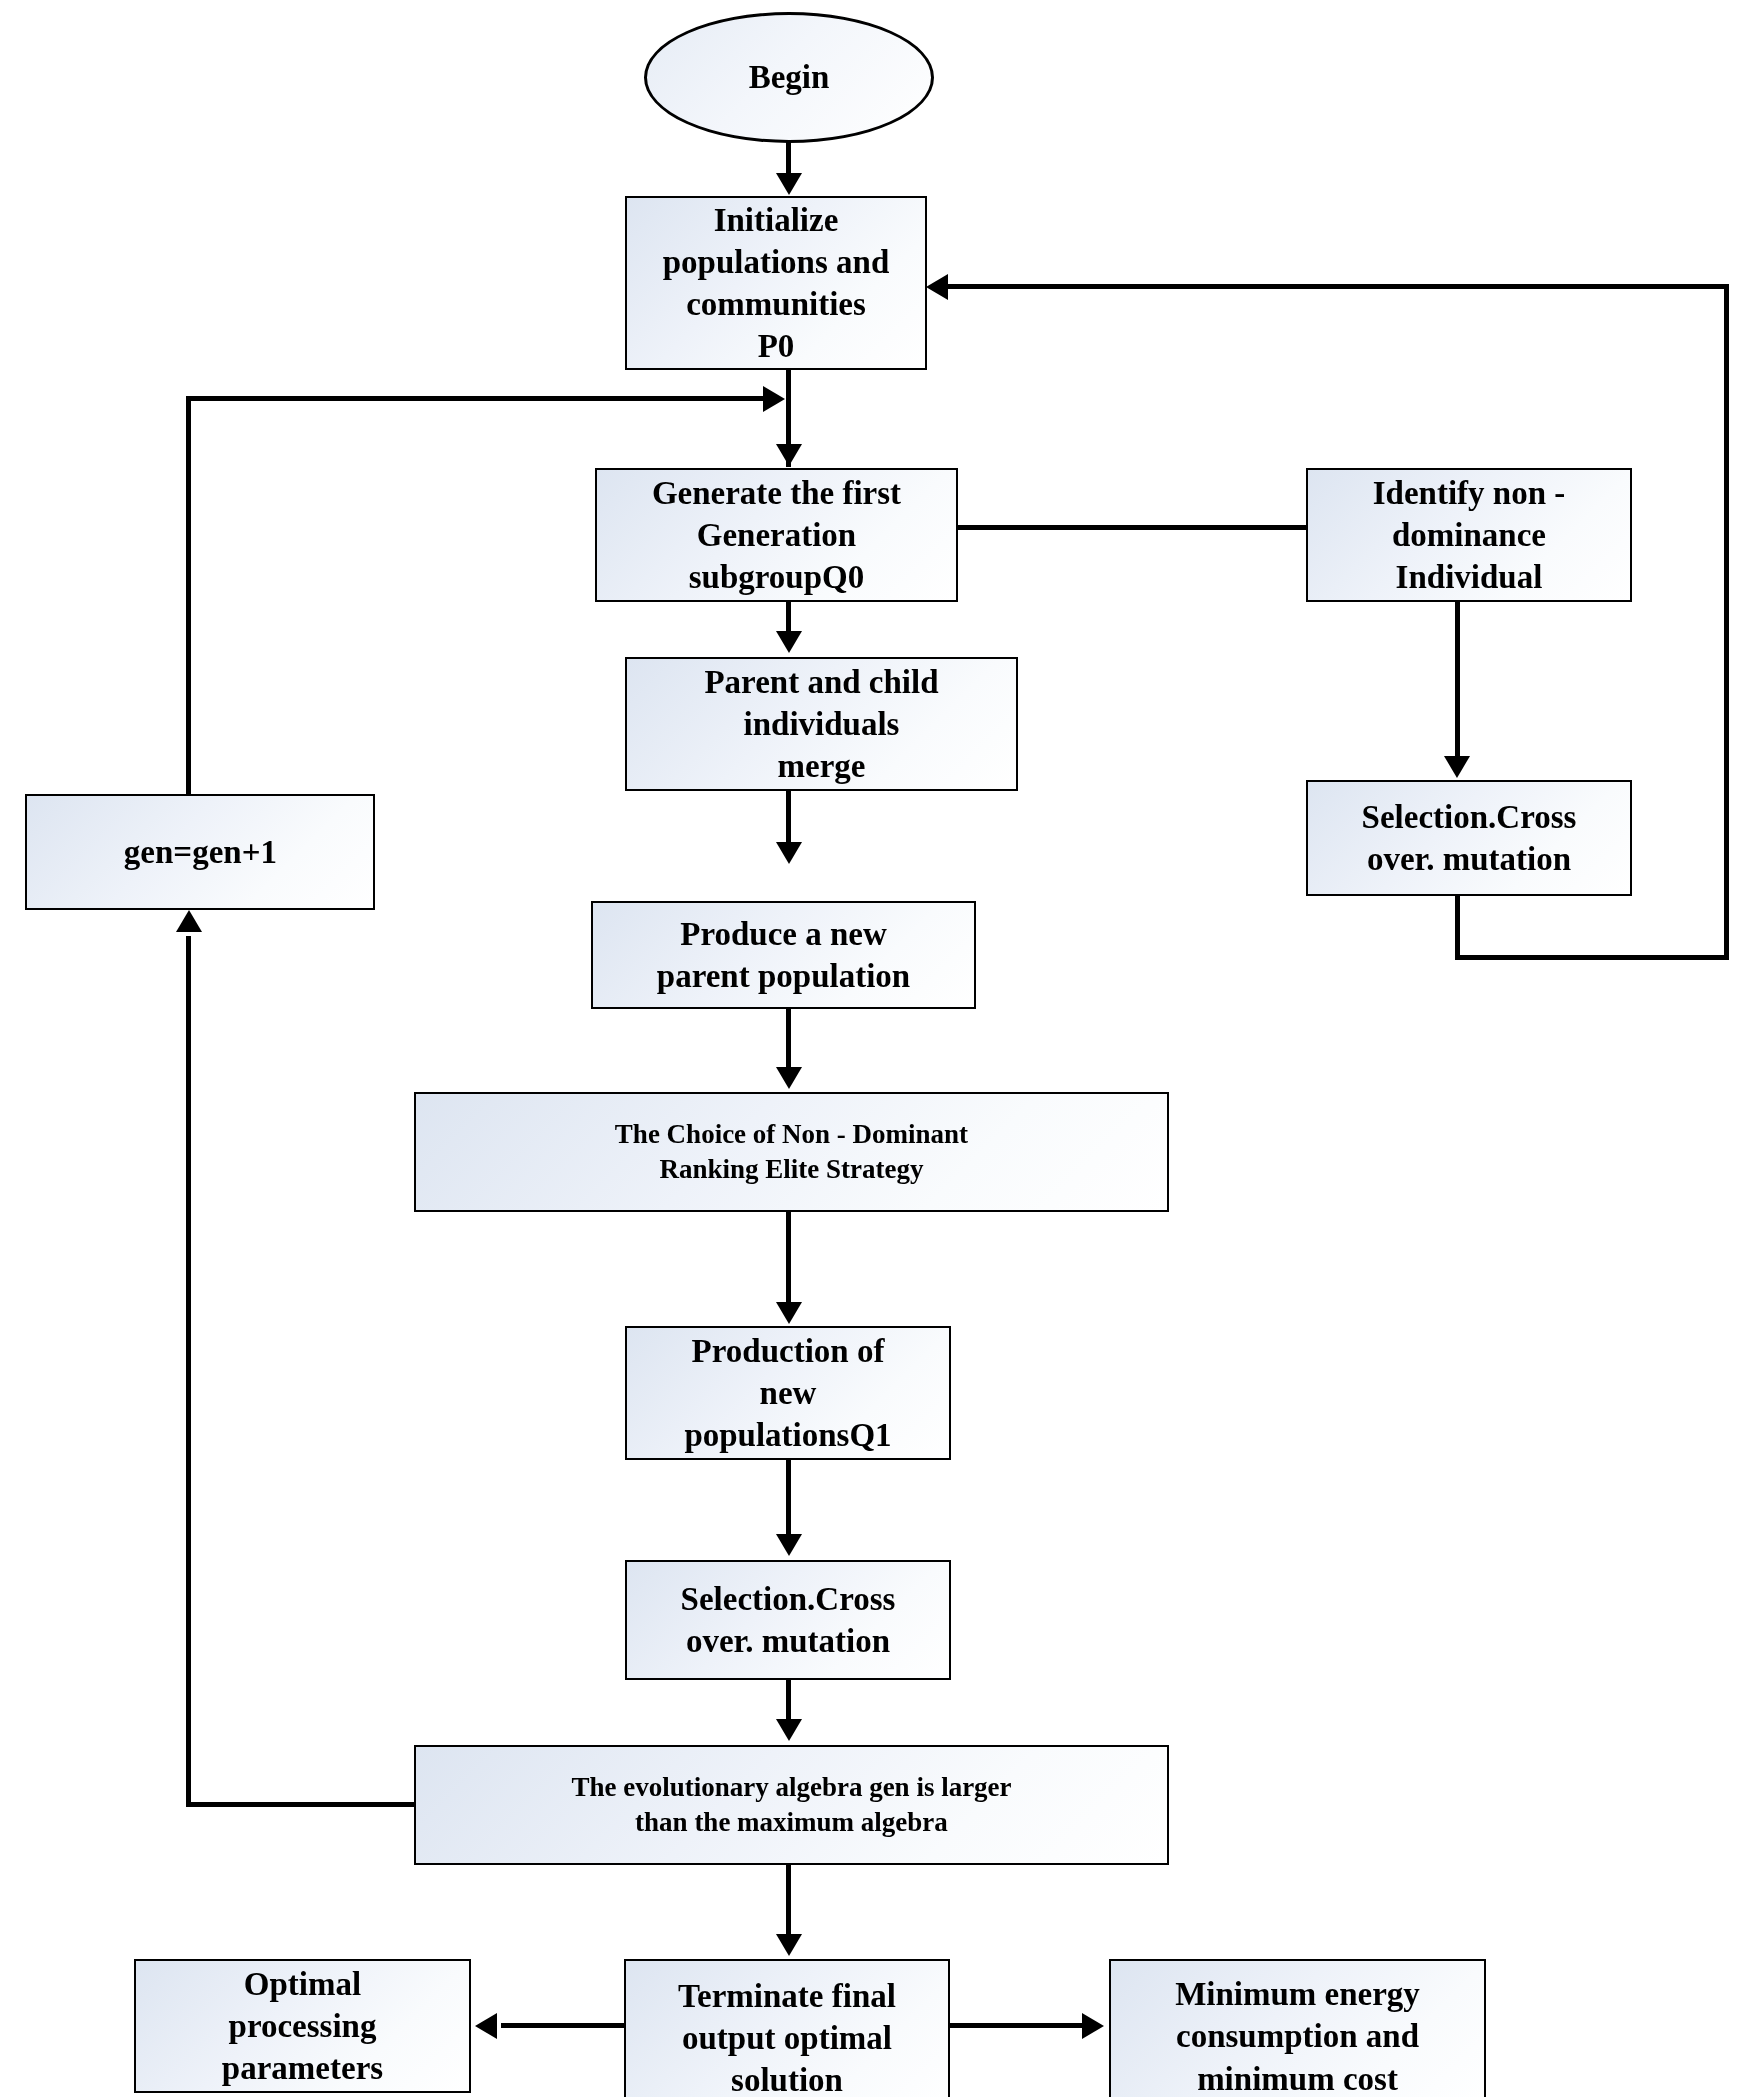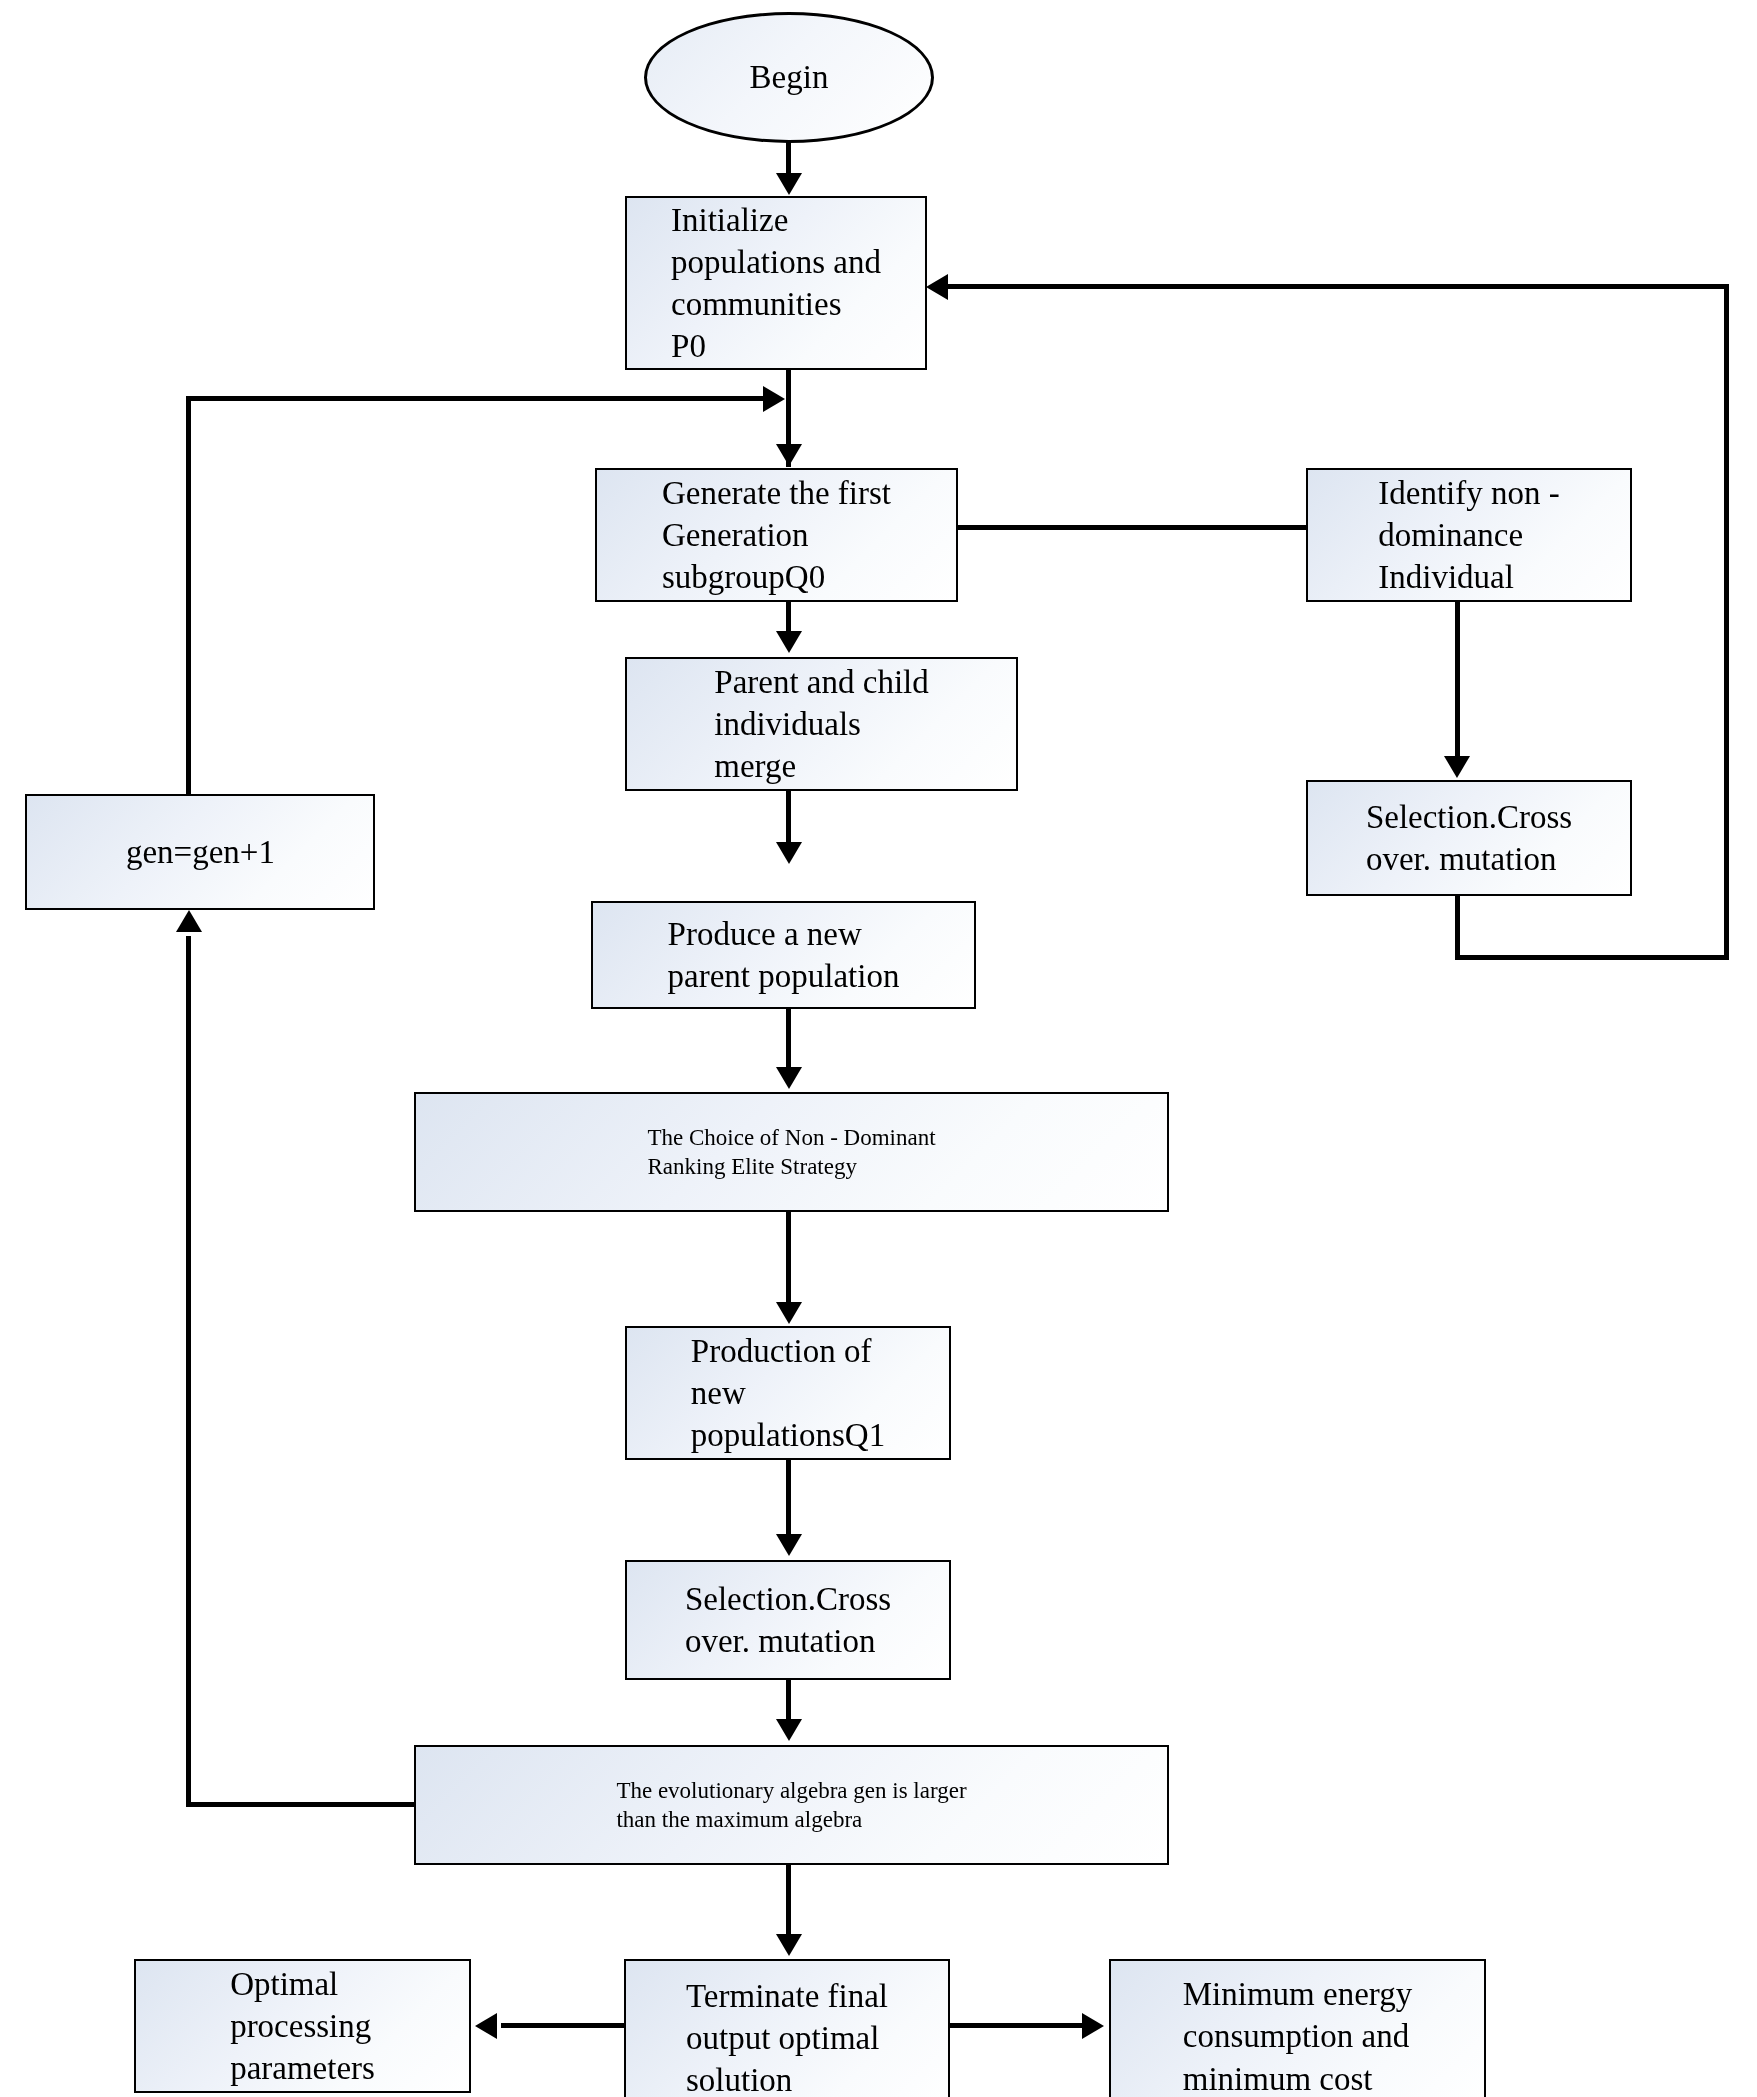--- a/index.html
+++ b/index.html
@@ -16,34 +16,35 @@
     overflow: hidden;
   }
   .node {
     position: absolute;
     box-sizing: border-box;
     border: 2.9px solid #000000;
     background: linear-gradient(135deg, #dde5f1 0%, #eef2f9 42%, #f9fbfd 72%, #ffffff 100%);
     display: flex;
     align-items: center;
     justify-content: center;
-    text-align: left;
+    text-align: center;
     color: #000000;
     font-size: 33px;
     line-height: 1.28;
     z-index: 3;
     white-space: pre-line;
     padding: 0 7.3px;
+    font-weight: bold;
   }
   .node.ellipse {
     border-radius: 50%;
     border-width: 3.6px;
     background: linear-gradient(135deg, #e6ecf5 0%, #f3f6fb 45%, #ffffff 100%);
   }
-  .node.wide { font-size: 23px; }
+  .node.wide { font-size: 27px; }
 
   
   .seg {
     position: absolute;
     background: #000000;
     z-index: 1;
   }
   .seg.h { height: 5.1px; }
   .seg.v { width: 5.1px; }
 

